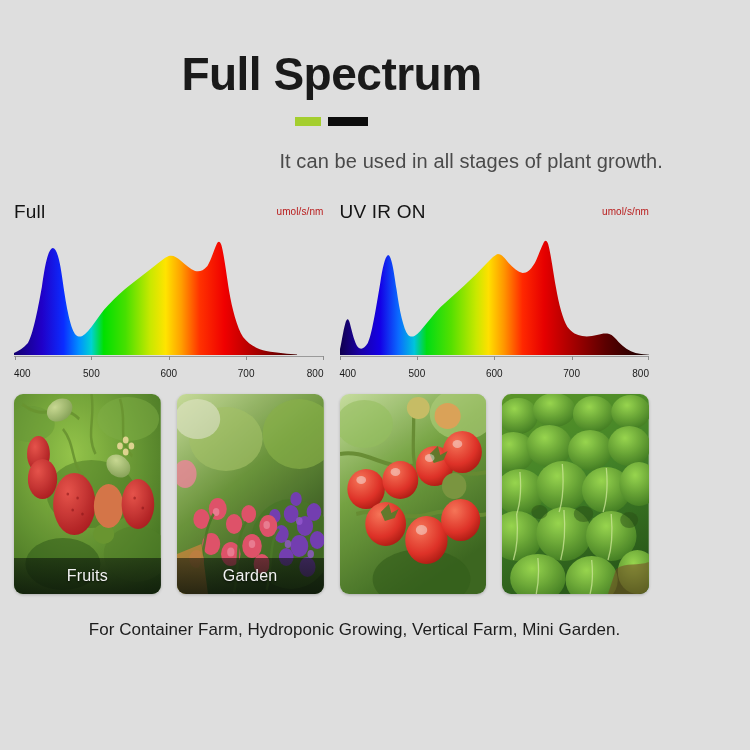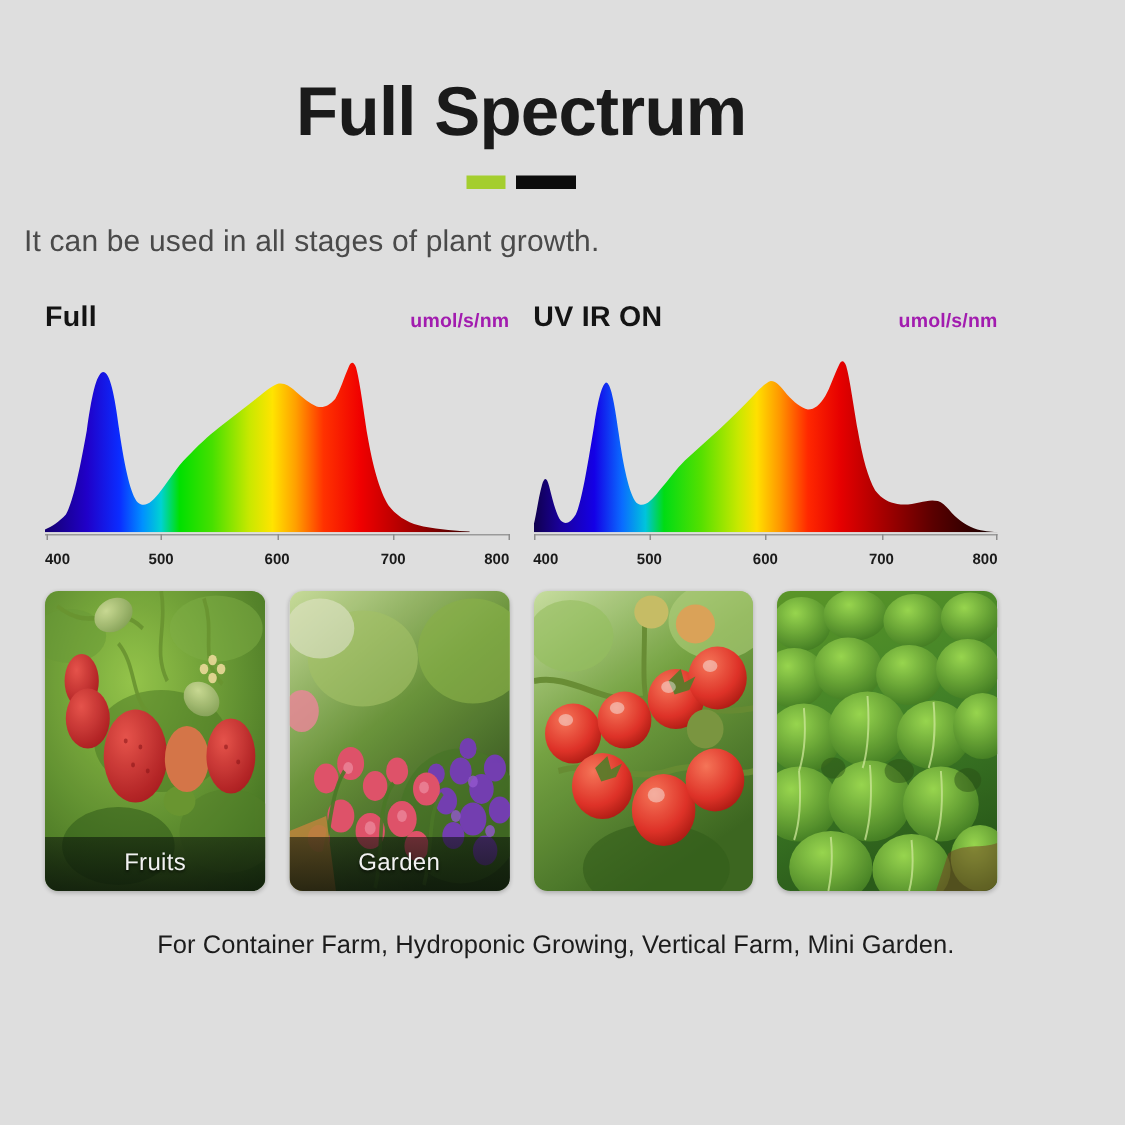--- a/index.html
+++ b/index.html
@@ -4,21 +4,21 @@
 <style>
   html, body { margin:0; padding:0; }
   body {
     width:750px; height:750px;
     background:#dedede;
     font-family:"Liberation Sans", sans-serif;
     color:#1e1e1e;
     overflow:hidden;
     position:relative;
   }
-  .page { width:663px; height:750px; position:relative;margin-left:16px; }
+  .page { width:663px; height:750px; position:relative; }
 
   
   .title {
     text-align:center;
     font-size:46px;
     font-weight:700;
     letter-spacing:-0.5px;
     color:#1a1a1a;
     padding-top:50px;
     line-height:1.05;
@@ -26,44 +26,43 @@
   .divider {
     display:flex;
     justify-content:center;
     align-items:center;
     gap:7px;
     margin-top:19px;
   }
   .divider .bar-green { width:26px; height:9px; background:#a4ce2e; }
   .divider .bar-black { width:40px; height:9px; background:#0c0c0c; }
   .subtitle {
-    text-align:left;
+    text-align:right;
     font-size:20px;
     color:#4a4a4a;
     margin-top:24px;
     letter-spacing:0.1px;
   }
 
   
   .charts {
     display:flex;
     margin-top:28px;
     padding:0 14px;
     gap:16px;
-    font-weight:bold;
   }
   .chart { flex:1 1 0; position:relative; }
   .chart-head {
     display:flex;
     justify-content:space-between;
     align-items:flex-start;
     height:26px;
   }
   .chart-name { font-size:19px; color:#141414; letter-spacing:0.2px; }
-  .chart-unit { font-size:13px; color:#a21caf; letter-spacing:0.1px; padding-top:5px; }
+  .chart-unit { font-size:10px; color:#b91c1c; letter-spacing:0.1px; padding-top:5px; }
   .plot { position:relative; height:120px; margin-top:8px; }
   .plot svg { display:block; width:100%; height:120px; }
   .axis {
     position:relative;
     height:16px;
     margin-top:1px;
   }
   .axis-line {
     position:absolute; left:0; right:0; top:0;
     height:1px; background:#9a9a9a;

